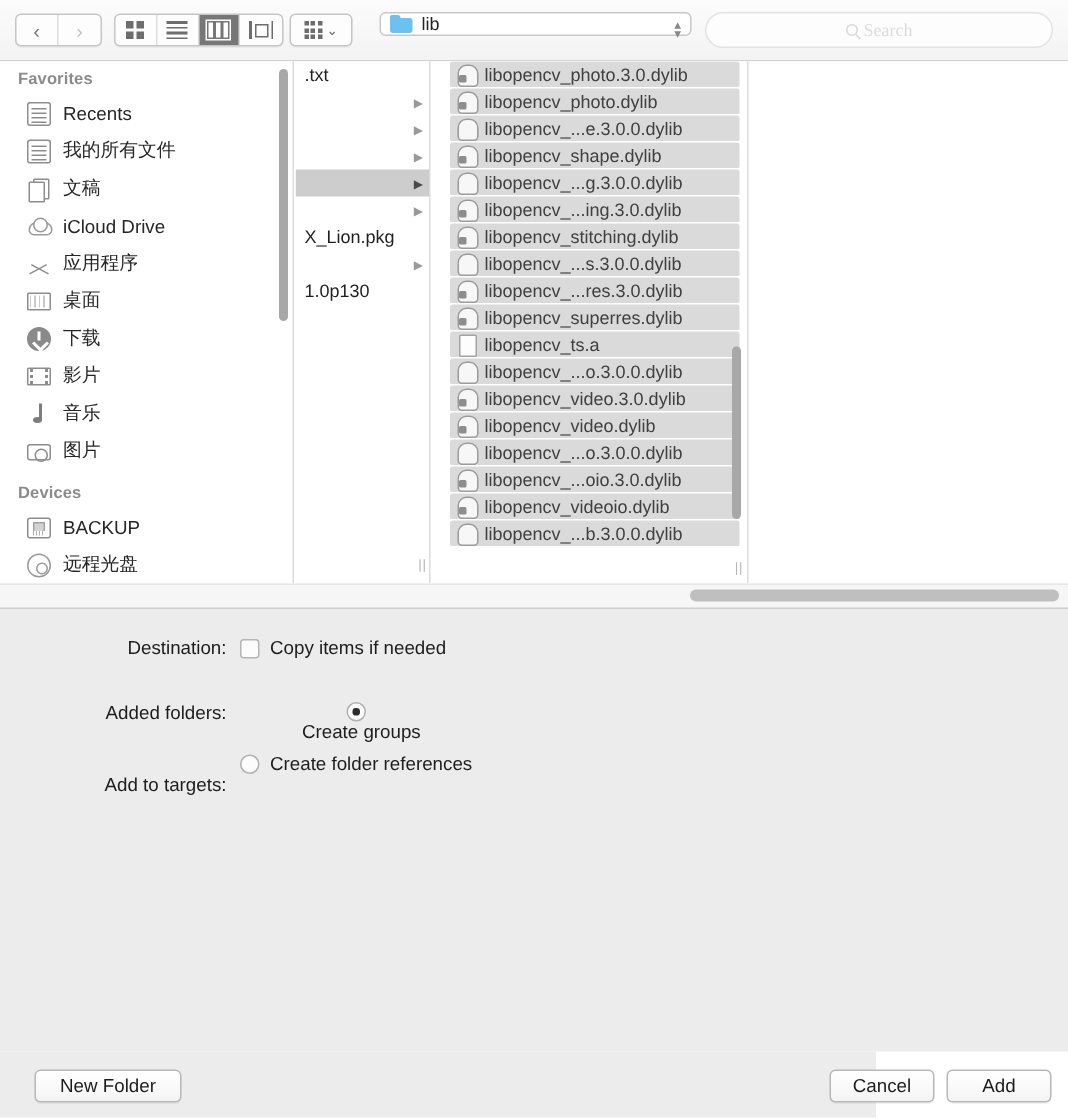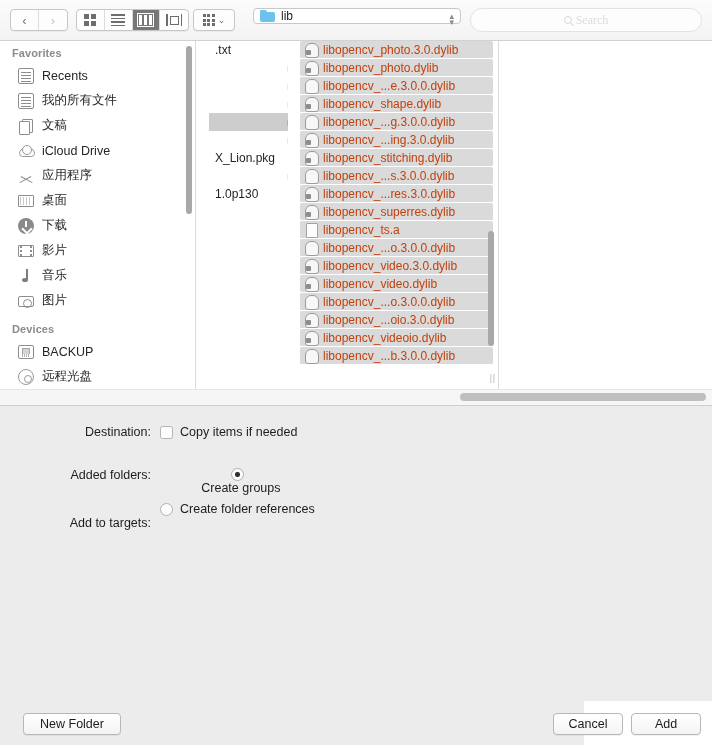--- a/index.html
+++ b/index.html
@@ -166,21 +166,20 @@
     background:#a8a8a8; border-radius:3px;
   }
 
   
   .col2 {
     position: absolute; left: 197px; top: 0;
     width: 90px; height: 348px;
     background: #ffffff;
     border-right: 1px solid #dcdcdc;
     overflow: hidden;
-    margin-left: 12px;
   }
   .c2row {
     height: 18px; display:flex; align-items:center; justify-content:space-between;
     padding: 0 4px 0 6px; font-size:12px; color:#1f1f1f; white-space:nowrap;
   }
   .c2row.sel { background:#cdcdcd; }
   .tri { color:#9a9a9a; font-size:8px; }
   .c2row.sel .tri { color:#4a4a4a; }
 
   
@@ -193,21 +192,21 @@
   }
   .frow {
     height: 18px;
     margin: 0 5px 0 12px;
     display: flex; align-items: center;
     background: #dadada;
     border-radius: 2px;
     border-bottom: 1px solid #ffffff;
     padding-left: 4px; gap: 5px;
   }
-  .fname { font-size:12px; color:#c2410c; white-space:nowrap; }
+  .fname { font-size:12px; color:#404040; white-space:nowrap; }
   .fic { width:14px; height:15px; flex:0 0 auto; position:relative; }
   
   .fic.dylib:before {
     content:""; position:absolute; left:1px; top:1px; width:12px; height:13px;
     background:#f7f7f7; border:1px solid #9b9b9b;
     border-radius: 6px 6px 3px 3px;
   }
   .fic.dylib:after {
     content:""; position:absolute; left:2px; bottom:2px; width:5px; height:5px;
     background:#8d8d8d; border-radius:1px;

